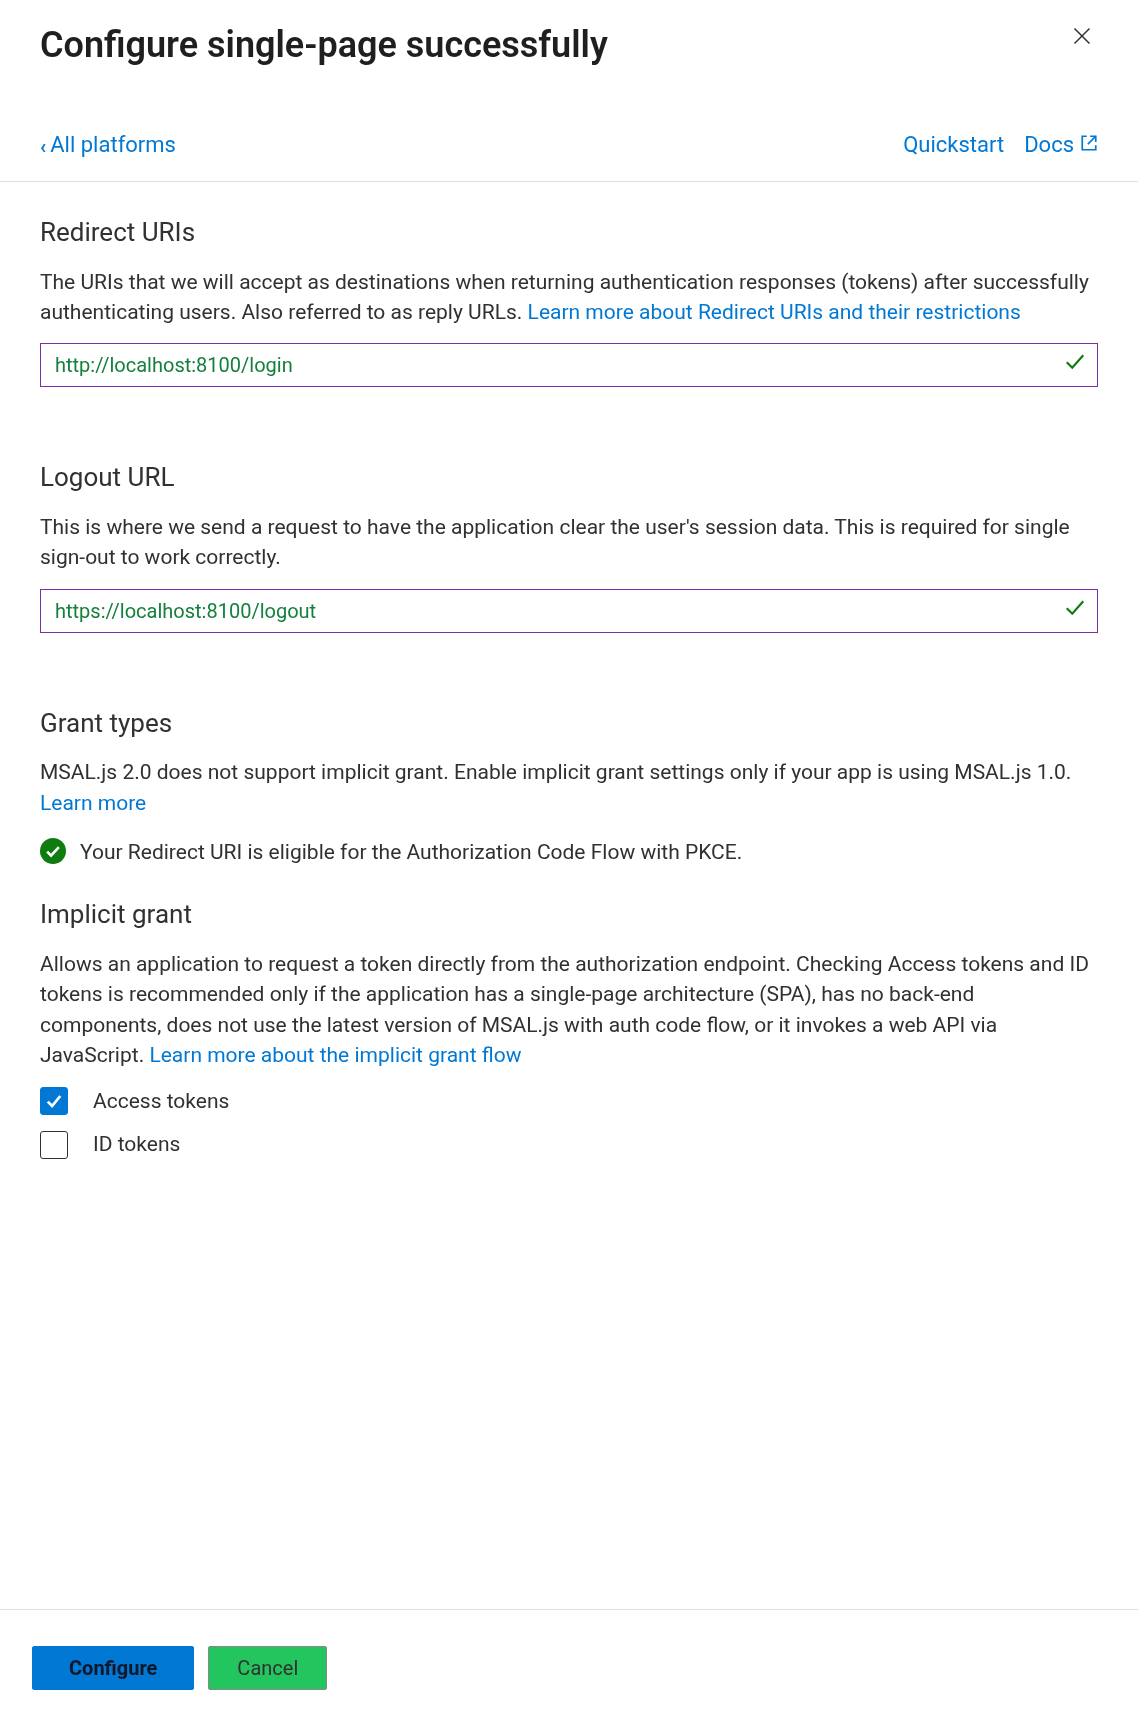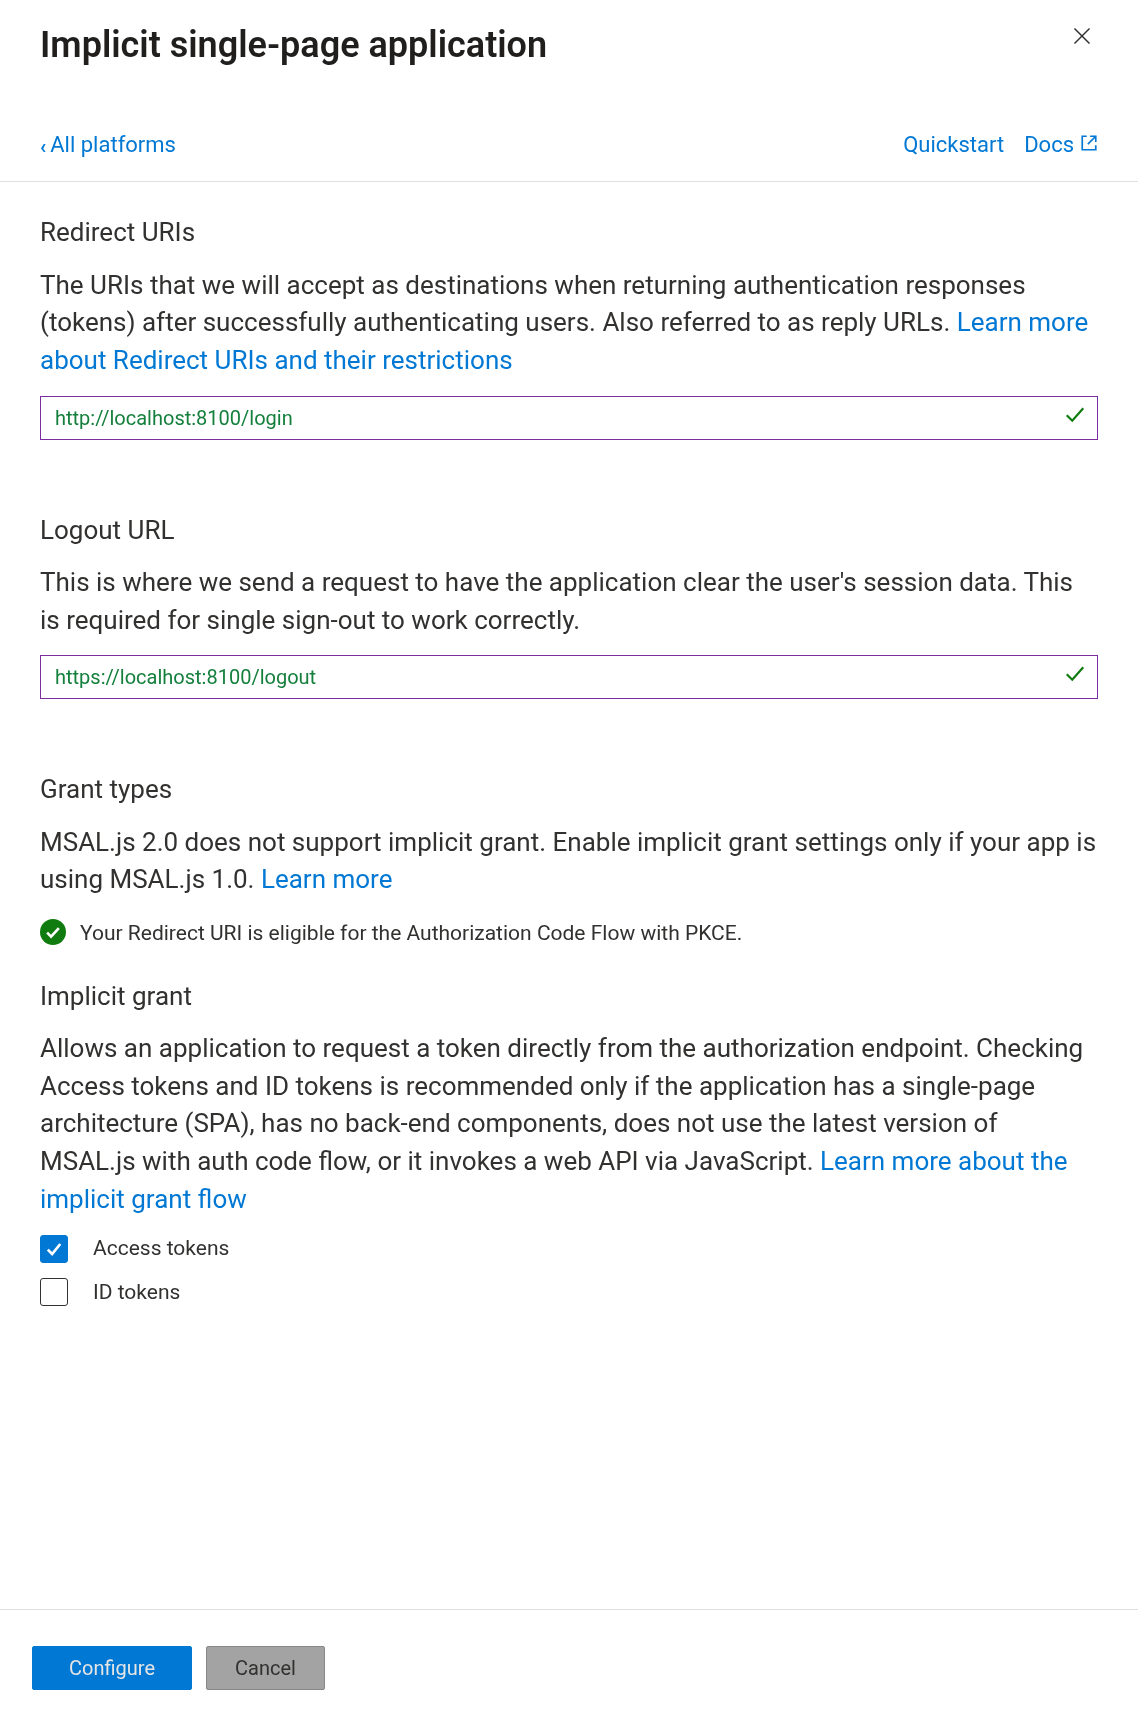--- a/index.html
+++ b/index.html
@@ -102,21 +102,21 @@
     padding: 30px 40px 0 40px;
   }
   .section-heading {
     font-size: 26px;
     font-weight: 400;
     color: #323130;
     margin: 24px 0 16px 0;
   }
   .section-heading.first { margin-top: 2px; }
   .section-desc {
-    font-size: 26px;
+    font-size: 21px;
     line-height: 1.45;
     margin: 0 0 16px 0;
     color: #323130;
   }
   .input-wrap {
     position: relative;
     margin-bottom: 8px;
   }
   .text-input {
     width: 100%;
@@ -189,39 +189,39 @@
   .btn {
     height: 44px;
     padding: 0 28px;
     font-size: 20px;
     font-family: inherit;
     cursor: pointer;
     border-radius: 2px;
   }
   .btn-primary {
     background: #0078d4;
-    color: #e5e5e5;
+    color: #0f172a;
     border: 1px solid #0078d4;
-    font-weight: 400;
+    font-weight: 700;
     padding: 4px 36px;
   }
   .btn-secondary {
-    background: #a3a3a3;
+    background: #22c55e;
     color: #323130;
     border: 1px solid #8a8886;
   }
   .spacer-lg { height: 40px; }
 </style>
 </head>
 <body>
 
 <div class="page">
 
   <div class="header">
-    <h1 class="title">Implicit single-page application</h1>
+    <h1 class="title">Configure single-page successfully</h1>
     <button class="close-btn">
       <span>
         <svg viewBox="0 0 16 16" stroke="currentColor" stroke-width="1.2" fill="none">
             <line x1="2" y1="2" x2="14" y2="14"></line>
             <line x1="14" y1="2" x2="2" y2="14"></line>
           </svg>
       </span>
     </button>
   </div>
 

